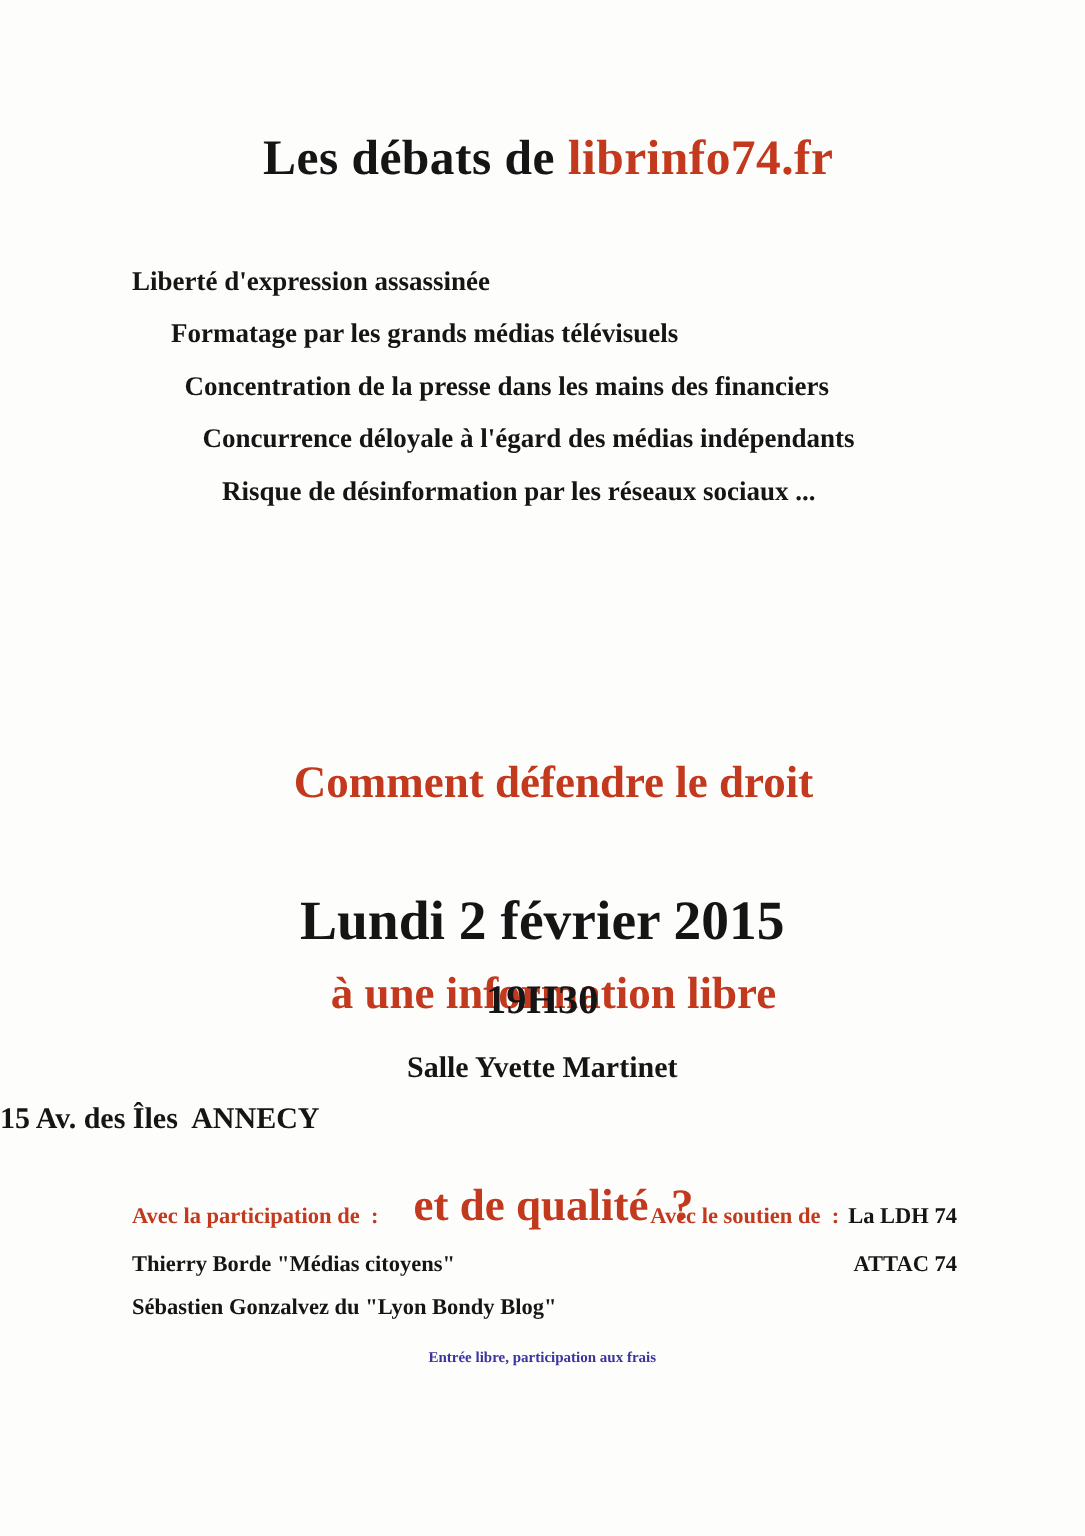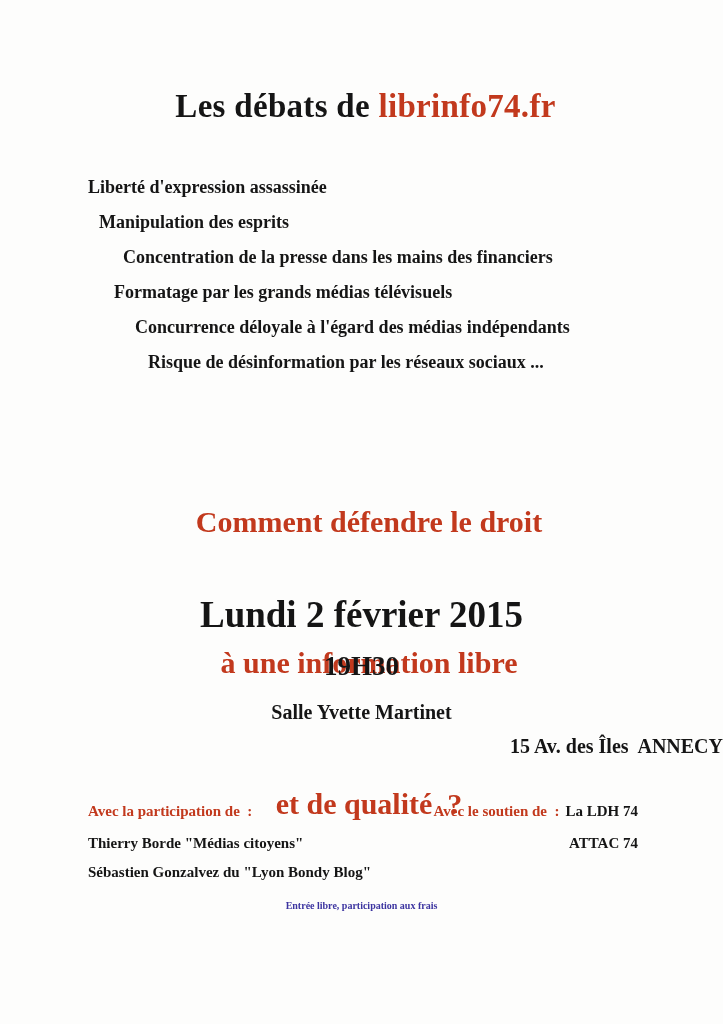--- a/index.html
+++ b/index.html
@@ -52,21 +52,21 @@
   .event-time{
     position:absolute; top:651px; left:0; width:100%;
     text-align:center; font-size:27px; font-weight:bold;
   }
   .event-venue{
     position:absolute; top:701px; left:0; width:100%;
     text-align:center; font-size:20px; font-weight:bold;
   }
   .event-address{
     position:absolute; top:735px; left:0; width:100%;
-    text-align:right; font-size:20px; font-weight:bold;
+    text-align:left; font-size:20px; font-weight:bold;
     white-space:pre-wrap;
   }
 
   .credit-row{
     position:absolute; left:88px; right:85px;
     display:flex; justify-content:space-between; align-items:flex-start;
     font-size:15px; font-weight:bold;
   }
   .row1{ top:803px; }
   .row2{ top:835px; }
@@ -84,23 +84,22 @@
 </style>
 </head>
 <body>
 
 <div class="poster">
 
   <h1 class="title"><span>Les débats de </span><span class="site">librinfo74.fr</span></h1>
 
   <div class="issues">
     <div class="issue i0">Liberté d'expression assassinée</div>
-    <div class="issue i1">Manipulation des esprits</div>
+    <div class="issue i2">Formatage par les grands médias télévisuels</div>
     <div class="issue i3">Concentration de la presse dans les mains des financiers</div>
-    <div class="issue i2">Formatage par les grands médias télévisuels</div>
     <div class="issue i4">Concurrence déloyale à l'égard des médias indépendants</div>
     <div class="issue i5">Risque de désinformation par les réseaux sociaux ...</div>
   </div>
 
   <div class="question">
     <div>Comment défendre le droit</div>
     <div>à une information libre</div>
     <div>et de qualité  ?</div>
   </div>
 

